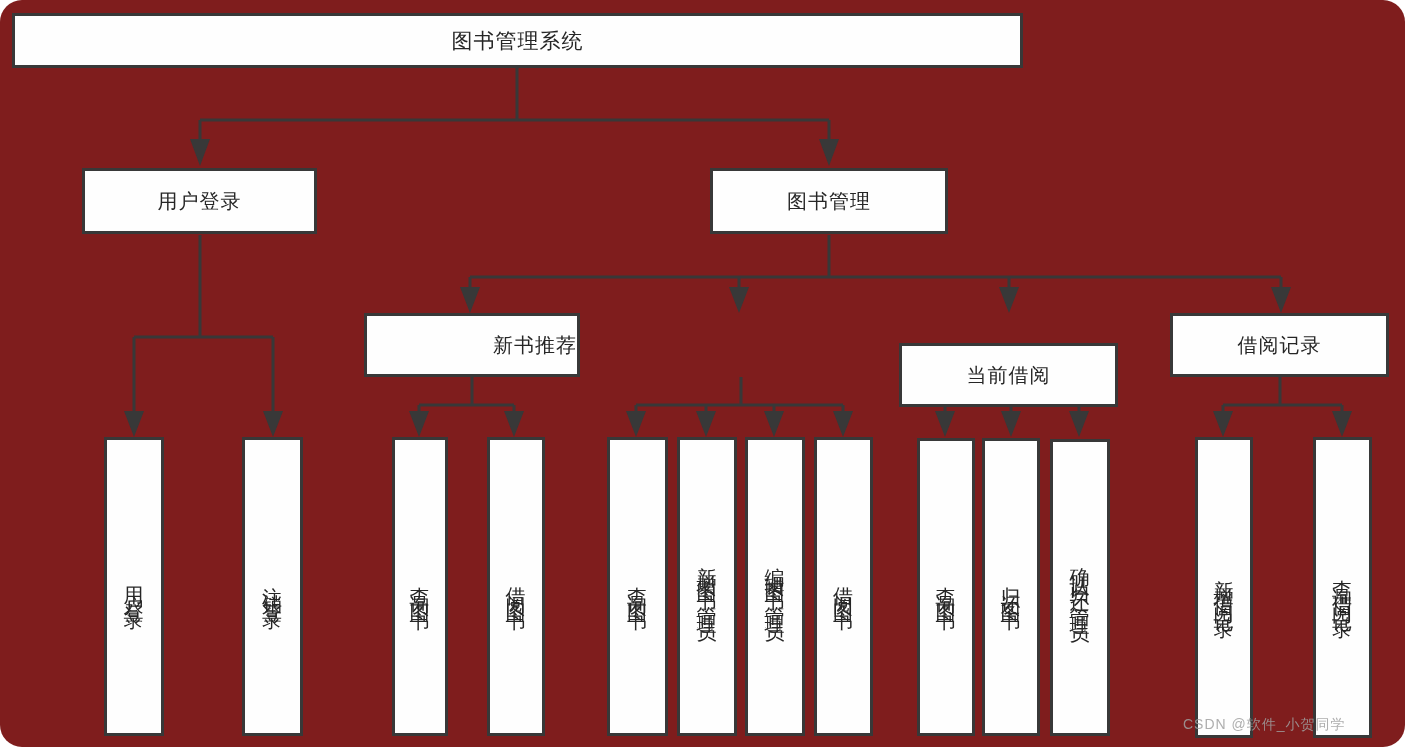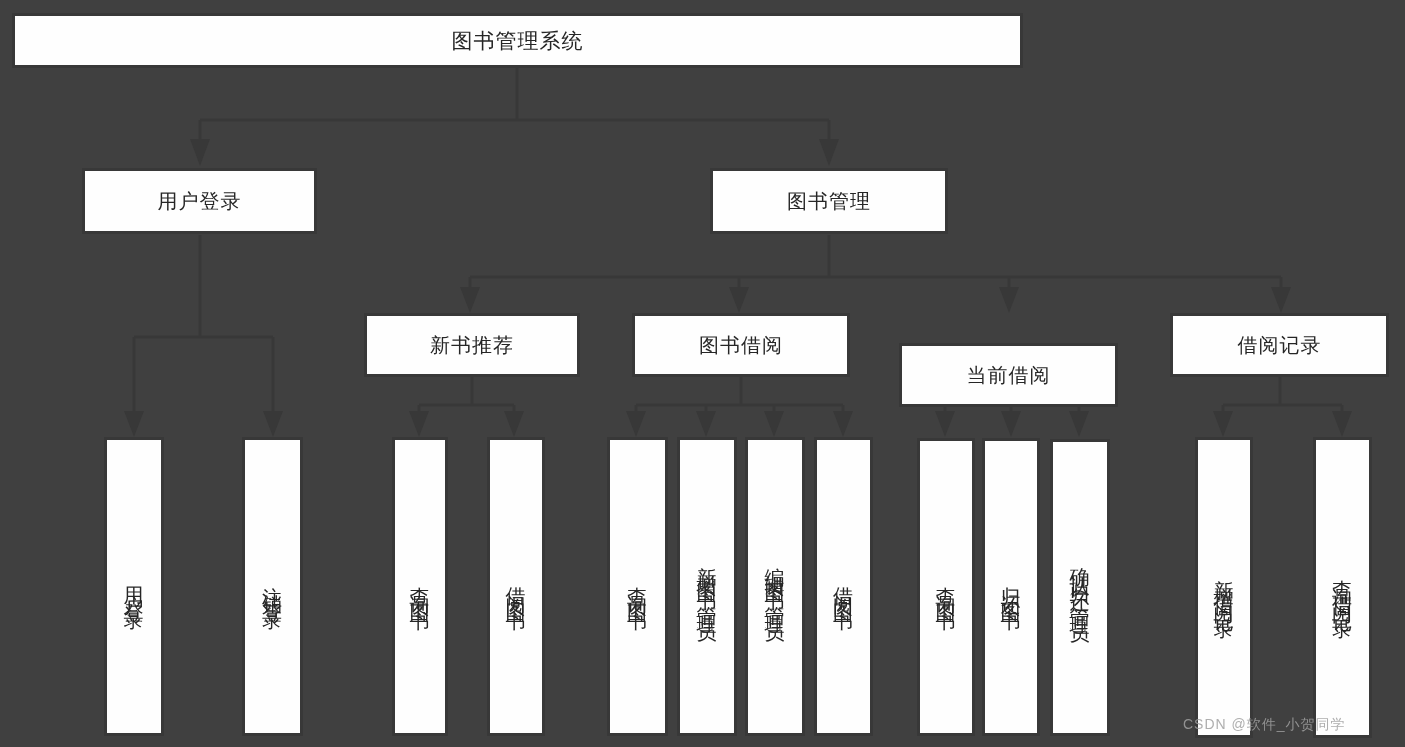--- a/index.html
+++ b/index.html
@@ -4,22 +4,23 @@
 <style>
   html, body { margin: 0; padding: 0; }
   body {
     font-family: "Liberation Sans", "DejaVu Sans", sans-serif;
     background: #ffffff;
   }
   #stage {
     position: relative;
     width: 1405px;
     height: 747px;
-    background: #404040;
+    background: #7f1d1d;
     overflow: hidden;
+    border-radius: 22px;
   }
   #connector-layer {
     position: absolute;
     left: 0; top: 0;
     pointer-events: none;
   }
   .hbox {
     position: absolute;
     box-sizing: border-box;
     border: 3px solid #383838;
@@ -114,25 +115,22 @@
     <span>图书管理系统</span>
   </div>
 
   <div class="hbox" style="left:82px; top:168px; width:235px; height:66px;">
     <span>用户登录</span>
   </div>
   <div class="hbox" style="left:710px; top:168px; width:238px; height:66px;justify-content:center;">
     <span>图书管理</span>
   </div>
 
-  <div class="hbox" style="left:364px; top:313px; width:216px; height:64px;">
+  <div class="hbox" style="left:364px; top:313px; width:216px; height:64px;justify-content:flex-end;">
     <span>新书推荐</span>
-  </div>
-  <div class="hbox" style="left:632px; top:313px; width:218px; height:64px;">
-    <span>图书借阅</span>
   </div>
   <div class="hbox" style="left:899px; top:313px; width:219px; height:64px;margin-top:30px;">
     <span>当前借阅</span>
   </div>
   <div class="hbox" style="left:1170px; top:313px; width:219px; height:64px;">
     <span>借阅记录</span>
   </div>
 
   <div class="vbox" style="left:104px; top:437px; width:60px; height:299px;">
     <span class="vtext">用户登录</span>

